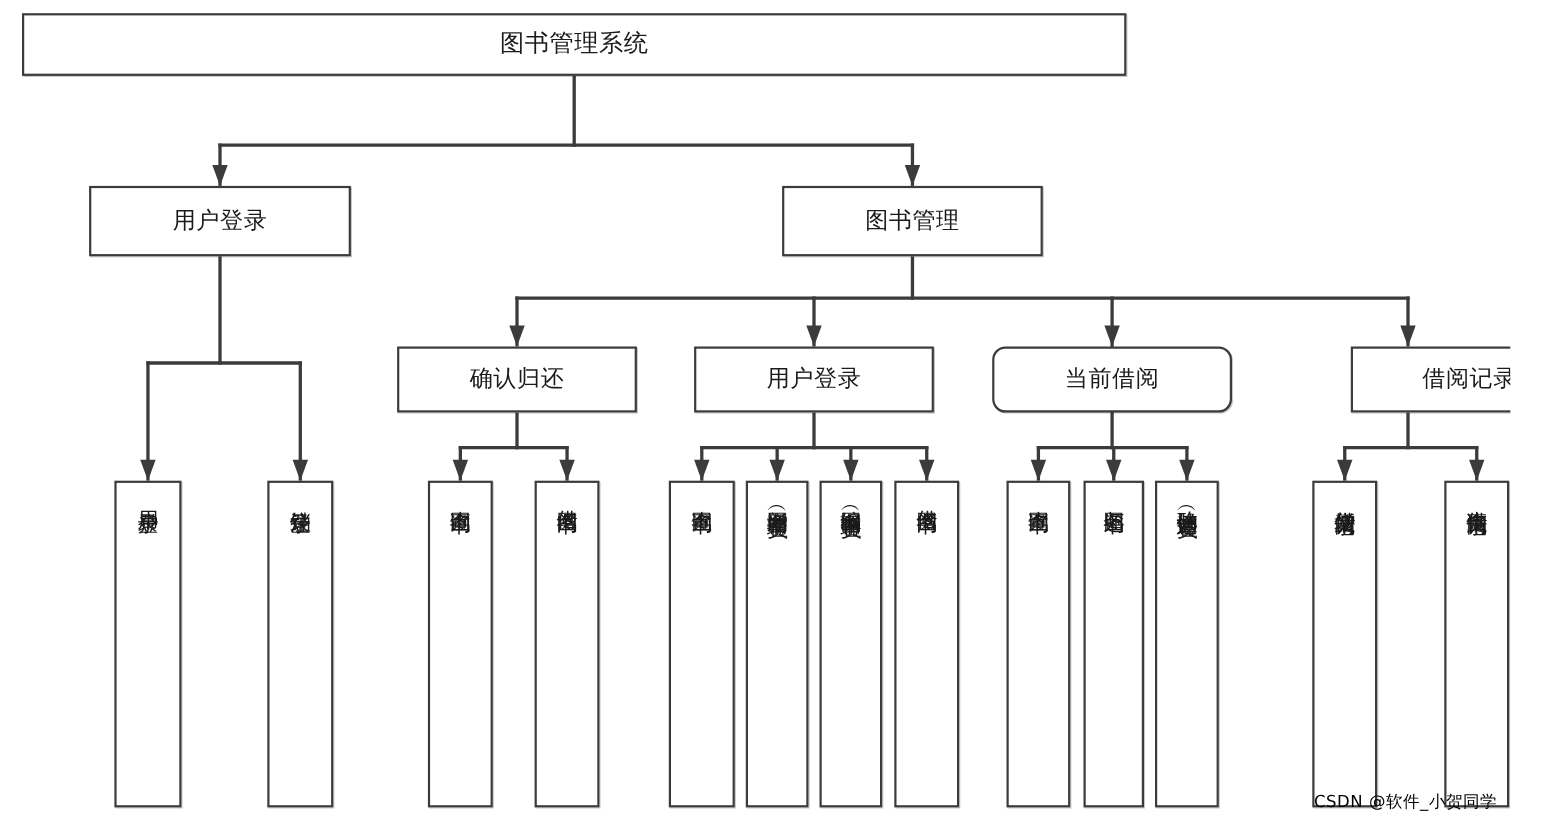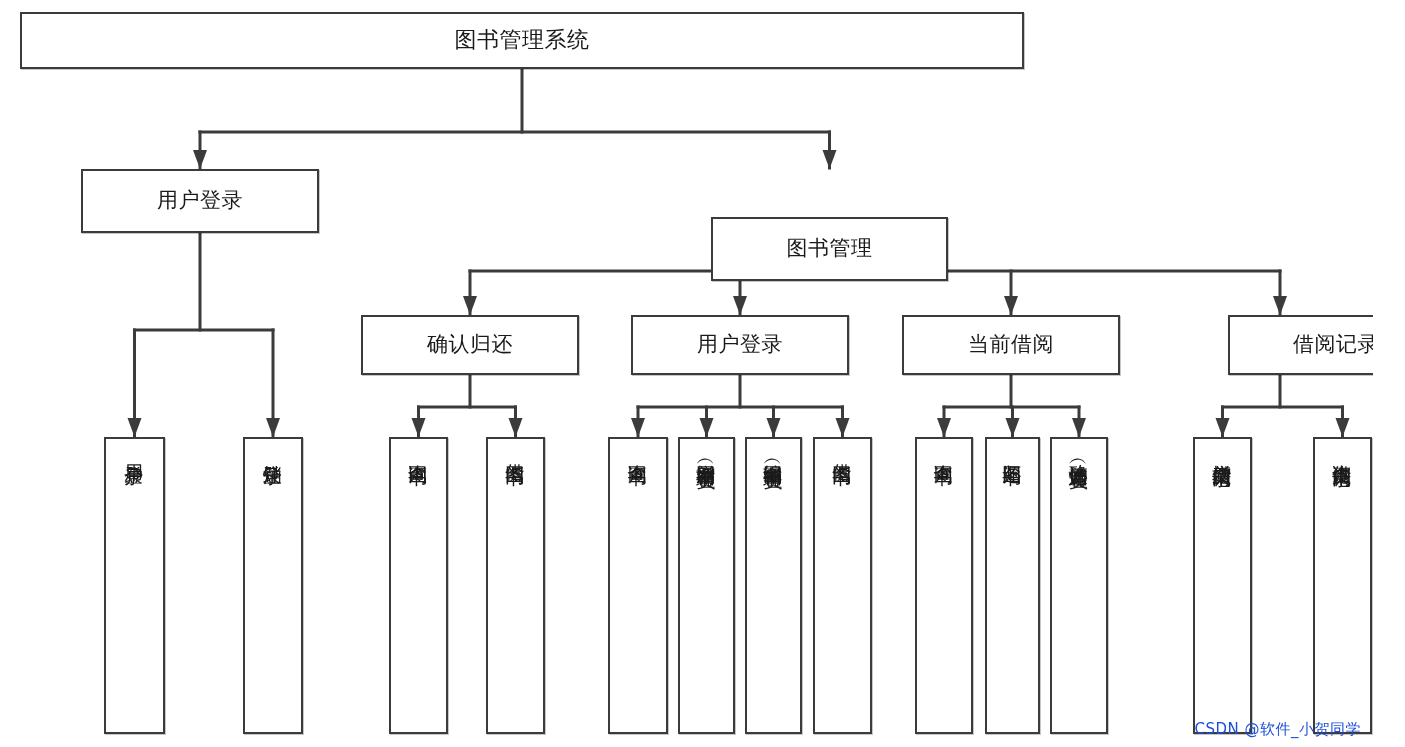--- a/index.html
+++ b/index.html
@@ -55,21 +55,21 @@
     font-size: 19px;
     line-height: 1.18;
     letter-spacing: 1px;
     white-space: pre-line;
   }
   #watermark {
     position: absolute;
     right: 12px;
     bottom: 8px;
     font-size: 15px;
-    color: #1d4ed8;
+    color: #000000;
     letter-spacing: 0.5px;
     user-select: none;
   }
 </style>
 </head>
 <body>
 
 <div id="canvas">
   <svg id="wires" viewBox="0 0 1405 747" xmlns="http://www.w3.org/2000/svg">
       <line x1="522" y1="69" x2="522" y2="132" stroke="#3b3b3b" stroke-width="3" stroke-linecap="square"></line>
@@ -125,30 +125,30 @@
       <line x1="1342.5" y1="407" x2="1342.5" y2="436" stroke="#3b3b3b" stroke-width="3" stroke-linecap="square"></line>
       <polygon points="1335.5,418 1349.5,418 1342.5,437" fill="#3b3b3b"></polygon>
     </svg>
   <div id="nodes">
       <div class="node horiz root" style="left: 20px; top: 12px; width: 1004px; height: 57px;">
         <span class="label">图书管理系统</span>
       </div>
       <div class="node horiz" style="left: 81px; top: 169px; width: 238px; height: 64px;">
         <span class="label">用户登录</span>
       </div>
-      <div class="node horiz" style="left: 711px; top: 169px; width: 237px; height: 64px; margin-top: 48px;">
+      <div class="node horiz" style="left: 711px; top: 169px; width: 237px; height: 64px;">
         <span class="label">图书管理</span>
       </div>
       <div class="node horiz" style="left: 361px; top: 315px; width: 218px; height: 60px;">
         <span class="label">确认归还</span>
       </div>
       <div class="node horiz" style="left: 631px; top: 315px; width: 218px; height: 60px;">
         <span class="label">用户登录</span>
       </div>
-      <div class="node horiz" style="left: 902px; top: 315px; width: 218px; height: 60px;">
+      <div class="node horiz" style="left: 902px; top: 315px; width: 218px; height: 60px; border-radius: 12px;">
         <span class="label">当前借阅</span>
       </div>
       <div class="node horiz" style="left: 1228px; top: 315px; width: 216px; height: 60px;">
         <span class="label">借阅记录</span>
       </div>
       <div class="node vert" style="left: 104px; top: 437px; width: 61px; height: 297px;">
         <span class="label">用户登录</span>
       </div>
       <div class="node vert" style="left: 243px; top: 437px; width: 60px; height: 297px;">
         <span class="label">注销登录</span>

